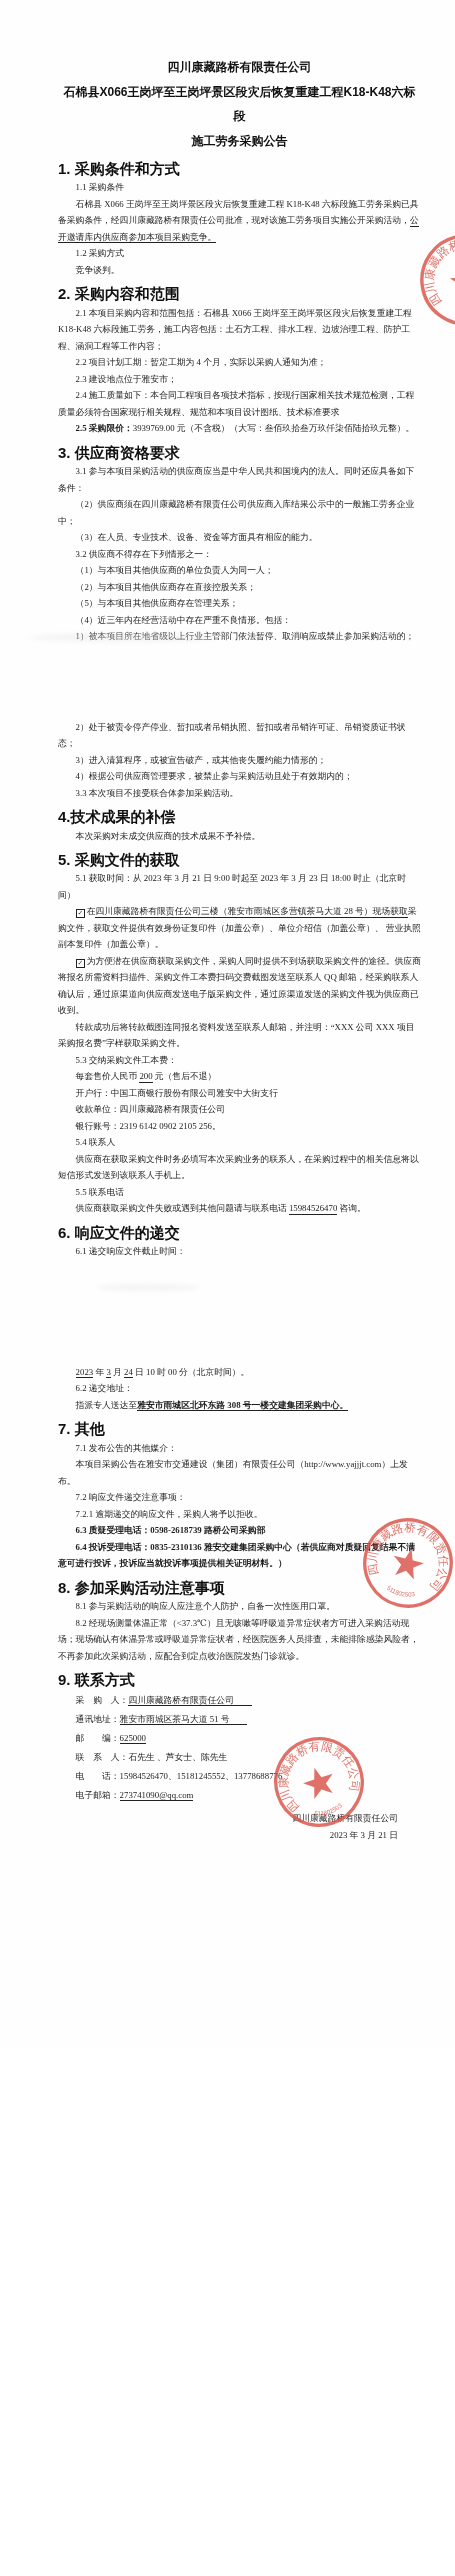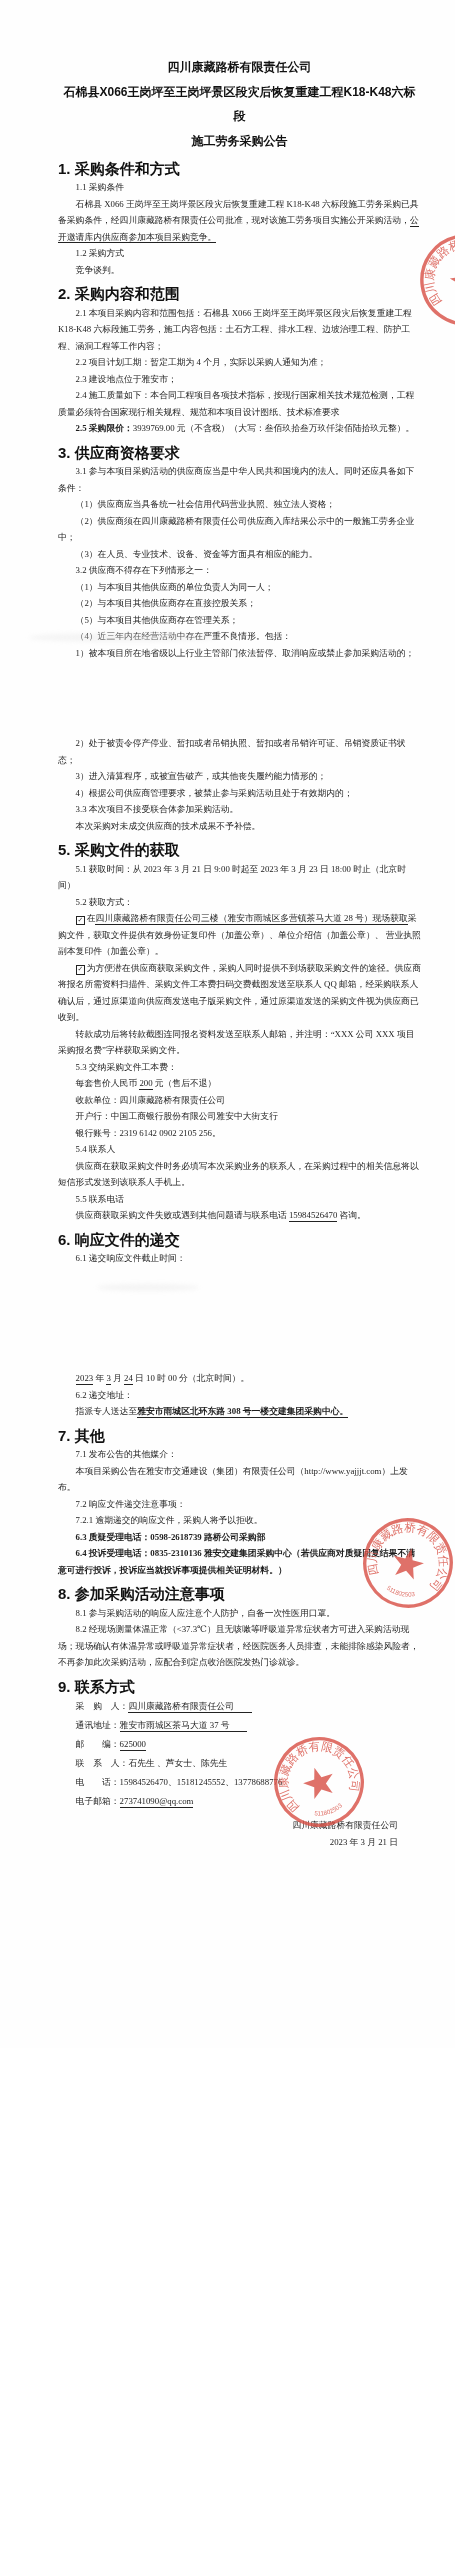--- a/index.html
+++ b/index.html
@@ -56,45 +56,44 @@
         <div class="p"><span>1.2 采购方式</span></div>
         <div class="p"><span>竞争谈判。</span></div>
         <div class="h1"><span>2. 采购内容和范围</span></div>
         <div class="p"><span>2.1 本项目采购内容和范围包括：石棉县 X066 王岗坪至王岗坪景区段灾后恢复重建工程 K18-K48 六标段施工劳务，施工内容包括：土石方工程、排水工程、边坡治理工程、防护工程、涵洞工程等工作内容；</span></div>
         <div class="p"><span>2.2 项目计划工期：暂定工期为 4 个月，实际以采购人通知为准；</span></div>
         <div class="p"><span>2.3 建设地点位于雅安市；</span></div>
         <div class="p"><span>2.4 施工质量如下：本合同工程项目各项技术指标，按现行国家相关技术规范检测，工程质量必须符合国家现行相关规程、规范和本项目设计图纸、技术标准要求</span></div>
         <div class="p"><span class="run-b">2.5 采购限价：</span><span>3939769.00 元（不含税）（大写：叁佰玖拾叁万玖仟柒佰陆拾玖元整）。</span></div>
         <div class="h1"><span>3. 供应商资格要求</span></div>
         <div class="p"><span>3.1 参与本项目采购活动的供应商应当是中华人民共和国境内的法人。同时还应具备如下条件：</span></div>
-        <div class="p"><span>（1）供应商应当具备统一社会信用代码营业执照、独立法人资格；</span></div>
         <div class="p"><span>（2）供应商须在四川康藏路桥有限责任公司供应商入库结果公示中的一般施工劳务企业中；</span></div>
         <div class="p"><span>（3）在人员、专业技术、设备、资金等方面具有相应的能力。</span></div>
         <div class="p"><span>3.2 供应商不得存在下列情形之一：</span></div>
         <div class="p"><span>（1）与本项目其他供应商的单位负责人为同一人；</span></div>
         <div class="p"><span>（2）与本项目其他供应商存在直接控股关系；</span></div>
         <div class="p"><span>（5）与本项目其他供应商存在管理关系；</span></div>
         <div class="p"><span>（4）近三年内在经营活动中存在严重不良情形。包括：</span></div>
         <div class="p"><span>1）被本项目所在地省级以上行业主管部门依法暂停、取消响应或禁止参加采购活动的；</span></div>
         <div class="gap" style="height: 74px;"></div>
         <div class="p"><span>2）处于被责令停产停业、暂扣或者吊销执照、暂扣或者吊销许可证、吊销资质证书状态；</span></div>
         <div class="p"><span>3）进入清算程序，或被宣告破产，或其他丧失履约能力情形的；</span></div>
         <div class="p"><span>4）根据公司供应商管理要求，被禁止参与采购活动且处于有效期内的；</span></div>
         <div class="p"><span>3.3 本次项目不接受联合体参加采购活动。</span></div>
+        <div class="h1"><span>4.技术成果的补偿</span></div>
         <div class="p"><span>本次采购对未成交供应商的技术成果不予补偿。</span></div>
         <div class="h1"><span>5. 采购文件的获取</span></div>
         <div class="p"><span>5.1 获取时间：从 2023 年 3 月 21 日 9:00 时起至 2023 年 3 月 23 日 18:00 时止（北京时间）</span></div>
-        <div class="p"><span>5.2 获取方式：</span></div>
         <div class="p"><span class="chk">✓</span><span>在</span><span class="run-u">四川康藏路桥有限责任公司三楼（雅安市雨城区多营镇茶马大道 28 号）现场获取</span><span>采购文件，获取文件提供有效身份证复印件（加盖公章）、单位介绍信（加盖公章）、 营业执照副本复印件（加盖公章）。</span></div>
         <div class="p"><span class="chk">✓</span><span>为方便潜在供应商获取采购文件，采购人同时提供不到场获取采购文件的途径。供应商将报名所需资料扫描件、采购文件工本费扫码交费截图发送至联系人 QQ 邮箱，经采购联系人确认后，通过原渠道向供应商发送电子版采购文件，通过原渠道发送的采购文件视为供应商已收到。</span></div>
         <div class="p"><span>转款成功后将转款截图连同报名资料发送至联系人邮箱，并注明：“XXX 公司 XXX 项目采购报名费”字样获取采购文件。</span></div>
         <div class="p"><span>5.3 交纳采购文件工本费：</span></div>
         <div class="p"><span>每套售价人民币 </span><span class="run-u">200</span><span> 元（售后不退）</span></div>
+        <div class="p"><span>开户行：中国工商银行股份有限公司雅安中大街支行</span></div>
         <div class="p"><span>收款单位：四川康藏路桥有限责任公司</span></div>
-        <div class="p"><span>开户行：中国工商银行股份有限公司雅安中大街支行</span></div>
         <div class="p"><span>银行账号：2319 6142 0902 2105 256。</span></div>
         <div class="p"><span>5.4 联系人</span></div>
         <div class="p"><span>供应商在获取采购文件时务必填写本次采购业务的联系人，在采购过程中的相关信息将以短信形式发送到该联系人手机上。</span></div>
         <div class="p"><span>5.5 联系电话</span></div>
         <div class="p"><span>供应商获取采购文件失败或遇到其他问题请与联系电话 </span><span class="run-u">15984526470</span><span> 咨询。</span></div>
         <div class="h1"><span>6. 响应文件的递交</span></div>
         <div class="p"><span>6.1 递交响应文件截止时间：</span></div>
         <div class="gap" style="height: 104px;"></div>
         <div class="p"><span class="run-u">2023</span><span> 年 </span><span class="run-u">3</span><span> 月 </span><span class="run-u">24</span><span> 日 10 时 00 分（北京时间）。</span></div>
         <div class="p"><span>6.2 递交地址：</span></div>
@@ -104,21 +103,21 @@
         <div class="p"><span>本项目采购公告在雅安市交通建设（集团）有限责任公司（http://www.yajjjt.com）上发布。</span></div>
         <div class="p"><span>7.2 响应文件递交注意事项：</span></div>
         <div class="p"><span>7.2.1 逾期递交的响应文件，采购人将予以拒收。</span></div>
         <div class="p"><span class="run-b">6.3 质疑受理电话：0598-2618739 路桥公司采购部</span></div>
         <div class="p"><span class="run-b">6.4 投诉受理电话：0835-2310136 雅安交建集团采购中心（若供应商对质疑回复结果不满意可进行投诉，投诉应当就投诉事项提供相关证明材料。）</span></div>
         <div class="h1"><span>8. 参加采购活动注意事项</span></div>
         <div class="p"><span>8.1 参与采购活动的响应人应注意个人防护，自备一次性医用口罩。</span></div>
         <div class="p"><span>8.2 经现场测量体温正常（&lt;37.3℃）且无咳嗽等呼吸道异常症状者方可进入采购活动现场；现场确认有体温异常或呼吸道异常症状者，经医院医务人员排查，未能排除感染风险者，不再参加此次采购活动，应配合到定点收治医院发热门诊就诊。</span></div>
         <div class="h1"><span>9. 联系方式</span></div>
         <div class="p contact"><span>采　购　人：</span><span class="run-u">四川康藏路桥有限责任公司　　</span></div>
-        <div class="p contact"><span>通讯地址：</span><span class="run-u">雅安市雨城区茶马大道 37 号　　</span></div>
+        <div class="p contact"><span>通讯地址：</span><span class="run-u">雅安市雨城区茶马大道 51 号　　</span></div>
         <div class="p contact"><span>邮　　编：</span><span class="run-u">625000</span></div>
         <div class="p contact"><span>联　系　人：石先生 、芦女士、陈先生</span></div>
         <div class="p contact"><span>电　　话：15984526470、15181245552、13778688776</span></div>
         <div class="p contact"><span>电子邮箱：</span><span class="run-u">273741090@qq.com</span></div>
         <div class="sign first"><span>四川康藏路桥有限责任公司</span></div>
         <div class="sign"><span>2023 年 3 月 21 日</span></div>
       </div>
   </div>
 
   <div class="smudge" style="left:28.5px;top:633px;width:188px;height:9px;"></div>

